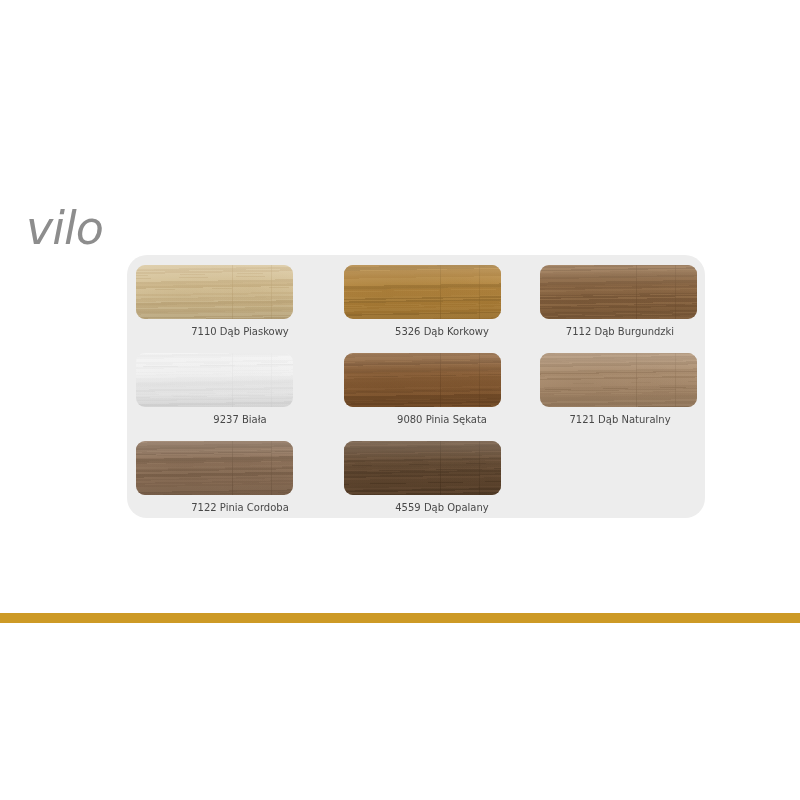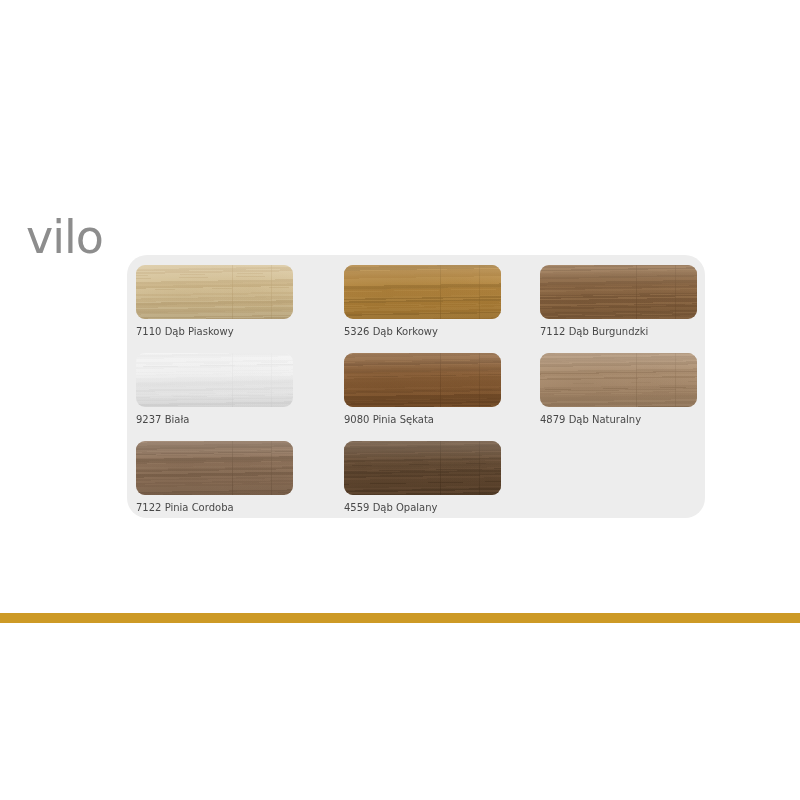--- a/index.html
+++ b/index.html
@@ -12,23 +12,24 @@
     background: #ffffff;
     font-family: "Liberation Sans", sans-serif;
     position: relative;
     overflow: hidden;
   }
 
   
   .brand-logo {
     position: absolute;
     left: 26px;
-    top: 215px;
+    top: 206px;
     width: 120px;
     height: 50px;
+    font-style: italic;
   }
   .brand-logo svg { display: block; }
   .brand-logo text {
     font-family: "DejaVu Sans", sans-serif;
     font-size: 46px;
     font-weight: 400;
     letter-spacing: -1px;
     fill: #8d8d8d;
   }
 
@@ -48,20 +49,21 @@
     left: 9px;
     top: 10px;
     width: 560px;
     display: grid;
     grid-template-columns: 208px 196px 160px;
     grid-auto-rows: 88px;
   }
 
   .swatch-cell {
     position: relative;
+    text-align: center;
   }
   .swatch-cell.empty { visibility: hidden; }
 
   .swatch-chip {
     width: 157px;
     height: 54px;
     border-radius: 9px;
     position: relative;
     overflow: hidden;
     background-color: #cccccc;
@@ -150,21 +152,21 @@
         <div class="sheen"></div>
       </div>
       <div class="swatch-label">9080 Pinia Sękata</div>
     </div>
 
     <div class="swatch-cell">
       <div class="swatch-chip" style="background-color: rgb(176, 146, 115);">
         <div class="grain" style="background-image: linear-gradient(90deg, rgba(0, 0, 0, 0) 0px, rgba(0, 0, 0, 0) 61%, rgba(138, 109, 80, 0.45) 61%, rgba(138, 109, 80, 0.45) 61.7%, rgba(0, 0, 0, 0) 61.7%, rgba(0, 0, 0, 0) 100%), linear-gradient(90deg, rgba(0, 0, 0, 0) 0px, rgba(0, 0, 0, 0) 86%, rgba(138, 109, 80, 0.38) 86%, rgba(138, 109, 80, 0.38) 86.6%, rgba(0, 0, 0, 0) 86.6%, rgba(0, 0, 0, 0) 100%), linear-gradient(179deg, rgba(138, 109, 80, 0.39) 0%, rgba(138, 109, 80, 0.39) 1.33%, rgba(156, 126, 96, 0.435) 1.33%, rgba(156, 126, 96, 0.435) 2.58%, rgba(156, 126, 96, 0.68) 2.58%, rgba(156, 126, 96, 0.68) 6.29%, rgba(0, 0, 0, 0) 6.29%, rgba(0, 0, 0, 0) 9.57%, rgba(138, 109, 80, 0.384) 9.57%, rgba(138, 109, 80, 0.384) 11.98%, rgba(156, 126, 96, 0.557) 11.98%, rgba(156, 126, 96, 0.557) 14.02%, rgba(156, 126, 96, 0.667) 14.02%, rgba(156, 126, 96, 0.667) 15.67%, rgba(156, 126, 96, 0.435) 15.67%, rgba(156, 126, 96, 0.435) 17.62%, rgba(0, 0, 0, 0) 17.62%, rgba(0, 0, 0, 0) 19.48%, rgba(138, 109, 80, 0.376) 19.48%, rgba(138, 109, 80, 0.376) 23.03%, rgba(138, 109, 80, 0.43) 23.03%, rgba(138, 109, 80, 0.43) 24.82%, rgba(0, 0, 0, 0) 24.82%, rgba(0, 0, 0, 0) 28.29%, rgba(0, 0, 0, 0) 28.29%, rgba(0, 0, 0, 0) 32.02%, rgba(138, 109, 80, 0.333) 32.02%, rgba(138, 109, 80, 0.333) 34.98%, rgba(156, 126, 96, 0.51) 34.98%, rgba(156, 126, 96, 0.51) 36.09%, rgba(138, 109, 80, 0.635) 36.09%, rgba(138, 109, 80, 0.635) 37.93%, rgba(156, 126, 96, 0.41) 37.93%, rgba(156, 126, 96, 0.41) 41.58%, rgba(0, 0, 0, 0) 41.58%, rgba(0, 0, 0, 0) 45.16%, rgba(138, 109, 80, 0.435) 45.16%, rgba(138, 109, 80, 0.435) 47.96%, rgba(0, 0, 0, 0) 47.96%, rgba(0, 0, 0, 0) 50.18%, rgba(0, 0, 0, 0) 50.18%, rgba(0, 0, 0, 0) 51.62%, rgba(0, 0, 0, 0) 51.62%, rgba(0, 0, 0, 0) 53.85%, rgba(0, 0, 0, 0) 53.85%, rgba(0, 0, 0, 0) 54.78%, rgba(156, 126, 96, 0.573) 54.78%, rgba(156, 126, 96, 0.573) 55.4%, rgba(0, 0, 0, 0) 55.4%, rgba(0, 0, 0, 0) 57.62%, rgba(0, 0, 0, 0) 57.62%, rgba(0, 0, 0, 0) 60.93%, rgba(156, 126, 96, 0.514) 60.93%, rgba(156, 126, 96, 0.514) 64.49%, rgba(138, 109, 80, 0.616) 64.49%, rgba(138, 109, 80, 0.616) 65.28%, rgba(156, 126, 96, 0.408) 65.28%, rgba(156, 126, 96, 0.408) 66.95%, rgba(138, 109, 80, 0.373) 66.95%, rgba(138, 109, 80, 0.373) 68.51%, rgba(0, 0, 0, 0) 68.51%, rgba(0, 0, 0, 0) 71.33%, rgba(156, 126, 96, 0.635) 71.33%, rgba(156, 126, 96, 0.635) 73.57%, rgba(0, 0, 0, 0) 73.57%, rgba(0, 0, 0, 0) 74.53%, rgba(156, 126, 96, 0.52) 74.53%, rgba(156, 126, 96, 0.52) 77.92%, rgba(138, 109, 80, 0.33) 77.92%, rgba(138, 109, 80, 0.33) 81.59%, rgba(138, 109, 80, 0.318) 81.59%, rgba(138, 109, 80, 0.318) 84.35%, rgba(138, 109, 80, 0.3) 84.35%, rgba(138, 109, 80, 0.3) 85.99%, rgba(0, 0, 0, 0) 85.99%, rgba(0, 0, 0, 0) 89.33%, rgba(138, 109, 80, 0.325) 89.33%, rgba(138, 109, 80, 0.325) 92.91%, rgba(156, 126, 96, 0.596) 92.91%, rgba(156, 126, 96, 0.596) 94.21%, rgba(0, 0, 0, 0) 94.21%, rgba(0, 0, 0, 0) 97.31%, rgba(138, 109, 80, 0.616) 97.31%, rgba(138, 109, 80, 0.616) 100%), radial-gradient(120% 170% at 28% 55%, rgba(138, 109, 80, 0.3) 0%, rgba(0, 0, 0, 0) 48%), radial-gradient(90% 150% at 72% 40%, rgba(156, 126, 96, 0.32) 0%, rgba(0, 0, 0, 0) 52%), radial-gradient(70% 120% at 92% 70%, rgba(138, 109, 80, 0.22) 0%, rgba(0, 0, 0, 0) 55%); background-size: 100% 100%, 100% 100%, 100% 100%;"></div>
         <div class="sheen"></div>
       </div>
-      <div class="swatch-label">4879 Dąb Naturalny</div>
+      <div class="swatch-label">7121 Dąb Naturalny</div>
     </div>
 
     <div class="swatch-cell">
       <div class="swatch-chip" style="background-color: rgb(147, 118, 93);">
         <div class="grain" style="background-image: linear-gradient(90deg, rgba(0, 0, 0, 0) 0px, rgba(0, 0, 0, 0) 61%, rgba(107, 82, 60, 0.45) 61%, rgba(107, 82, 60, 0.45) 61.7%, rgba(0, 0, 0, 0) 61.7%, rgba(0, 0, 0, 0) 100%), linear-gradient(90deg, rgba(0, 0, 0, 0) 0px, rgba(0, 0, 0, 0) 86%, rgba(107, 82, 60, 0.38) 86%, rgba(107, 82, 60, 0.38) 86.6%, rgba(0, 0, 0, 0) 86.6%, rgba(0, 0, 0, 0) 100%), linear-gradient(179deg, rgba(0, 0, 0, 0) 0%, rgba(0, 0, 0, 0) 2.97%, rgba(107, 82, 60, 0.345) 2.97%, rgba(107, 82, 60, 0.345) 4.9%, rgba(126, 98, 75, 0.68) 4.9%, rgba(126, 98, 75, 0.68) 8.27%, rgba(107, 82, 60, 0.537) 8.27%, rgba(107, 82, 60, 0.537) 11.41%, rgba(107, 82, 60, 0.463) 11.41%, rgba(107, 82, 60, 0.463) 12.19%, rgba(107, 82, 60, 0.627) 12.19%, rgba(107, 82, 60, 0.627) 15.64%, rgba(126, 98, 75, 0.48) 15.64%, rgba(126, 98, 75, 0.48) 18.83%, rgba(0, 0, 0, 0) 18.83%, rgba(0, 0, 0, 0) 20.45%, rgba(126, 98, 75, 0.565) 20.45%, rgba(126, 98, 75, 0.565) 22.79%, rgba(107, 82, 60, 0.557) 22.79%, rgba(107, 82, 60, 0.557) 24.42%, rgba(0, 0, 0, 0) 24.42%, rgba(0, 0, 0, 0) 26.2%, rgba(126, 98, 75, 0.47) 26.2%, rgba(126, 98, 75, 0.47) 27.11%, rgba(0, 0, 0, 0) 27.11%, rgba(0, 0, 0, 0) 28.39%, rgba(0, 0, 0, 0) 28.39%, rgba(0, 0, 0, 0) 30.82%, rgba(126, 98, 75, 0.584) 30.82%, rgba(126, 98, 75, 0.584) 31.71%, rgba(107, 82, 60, 0.643) 31.71%, rgba(107, 82, 60, 0.643) 33.31%, rgba(107, 82, 60, 0.608) 33.31%, rgba(107, 82, 60, 0.608) 36.52%, rgba(107, 82, 60, 0.45) 36.52%, rgba(107, 82, 60, 0.45) 39.98%, rgba(0, 0, 0, 0) 39.98%, rgba(0, 0, 0, 0) 40.59%, rgba(126, 98, 75, 0.682) 40.59%, rgba(126, 98, 75, 0.682) 41.45%, rgba(126, 98, 75, 0.455) 41.45%, rgba(126, 98, 75, 0.455) 43.62%, rgba(126, 98, 75, 0.408) 43.62%, rgba(126, 98, 75, 0.408) 46.68%, rgba(0, 0, 0, 0) 46.68%, rgba(0, 0, 0, 0) 49.44%, rgba(126, 98, 75, 0.557) 49.44%, rgba(126, 98, 75, 0.557) 51.2%, rgba(107, 82, 60, 0.435) 51.2%, rgba(107, 82, 60, 0.435) 54.54%, rgba(0, 0, 0, 0) 54.54%, rgba(0, 0, 0, 0) 57.93%, rgba(0, 0, 0, 0) 57.93%, rgba(0, 0, 0, 0) 58.88%, rgba(107, 82, 60, 0.52) 58.88%, rgba(107, 82, 60, 0.52) 62.33%, rgba(107, 82, 60, 0.463) 62.33%, rgba(107, 82, 60, 0.463) 64.56%, rgba(0, 0, 0, 0) 64.56%, rgba(0, 0, 0, 0) 67.41%, rgba(126, 98, 75, 0.498) 67.41%, rgba(126, 98, 75, 0.498) 70.07%, rgba(0, 0, 0, 0) 70.07%, rgba(0, 0, 0, 0) 73.73%, rgba(126, 98, 75, 0.576) 73.73%, rgba(126, 98, 75, 0.576) 75.38%, rgba(126, 98, 75, 0.455) 75.38%, rgba(126, 98, 75, 0.455) 76.93%, rgba(0, 0, 0, 0) 76.93%, rgba(0, 0, 0, 0) 78.17%, rgba(126, 98, 75, 0.408) 78.17%, rgba(126, 98, 75, 0.408) 81.44%, rgba(0, 0, 0, 0) 81.44%, rgba(0, 0, 0, 0) 84.19%, rgba(0, 0, 0, 0) 84.19%, rgba(0, 0, 0, 0) 87.78%, rgba(0, 0, 0, 0) 87.78%, rgba(0, 0, 0, 0) 90.11%, rgba(107, 82, 60, 0.396) 90.11%, rgba(107, 82, 60, 0.396) 92.11%, rgba(126, 98, 75, 0.608) 92.11%, rgba(126, 98, 75, 0.608) 93.55%, rgba(126, 98, 75, 0.49) 93.55%, rgba(126, 98, 75, 0.49) 95.12%, rgba(107, 82, 60, 0.41) 95.12%, rgba(107, 82, 60, 0.41) 96.02%, rgba(126, 98, 75, 0.44) 96.02%, rgba(126, 98, 75, 0.44) 98.88%, rgba(0, 0, 0, 0) 98.88%, rgba(0, 0, 0, 0) 100%), radial-gradient(120% 170% at 28% 55%, rgba(107, 82, 60, 0.3) 0%, rgba(0, 0, 0, 0) 48%), radial-gradient(90% 150% at 72% 40%, rgba(126, 98, 75, 0.32) 0%, rgba(0, 0, 0, 0) 52%), radial-gradient(70% 120% at 92% 70%, rgba(107, 82, 60, 0.22) 0%, rgba(0, 0, 0, 0) 55%); background-size: 100% 100%, 100% 100%, 100% 100%;"></div>
         <div class="sheen"></div>
       </div>
       <div class="swatch-label">7122 Pinia Cordoba</div>
     </div>
 

